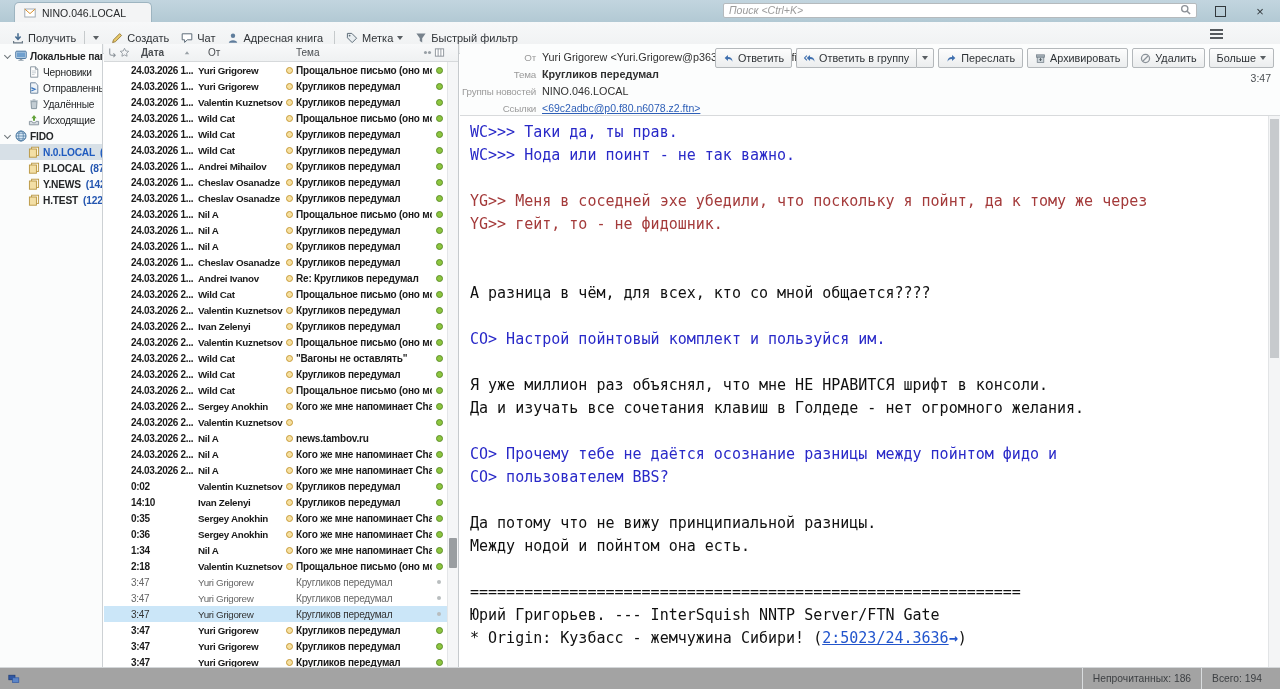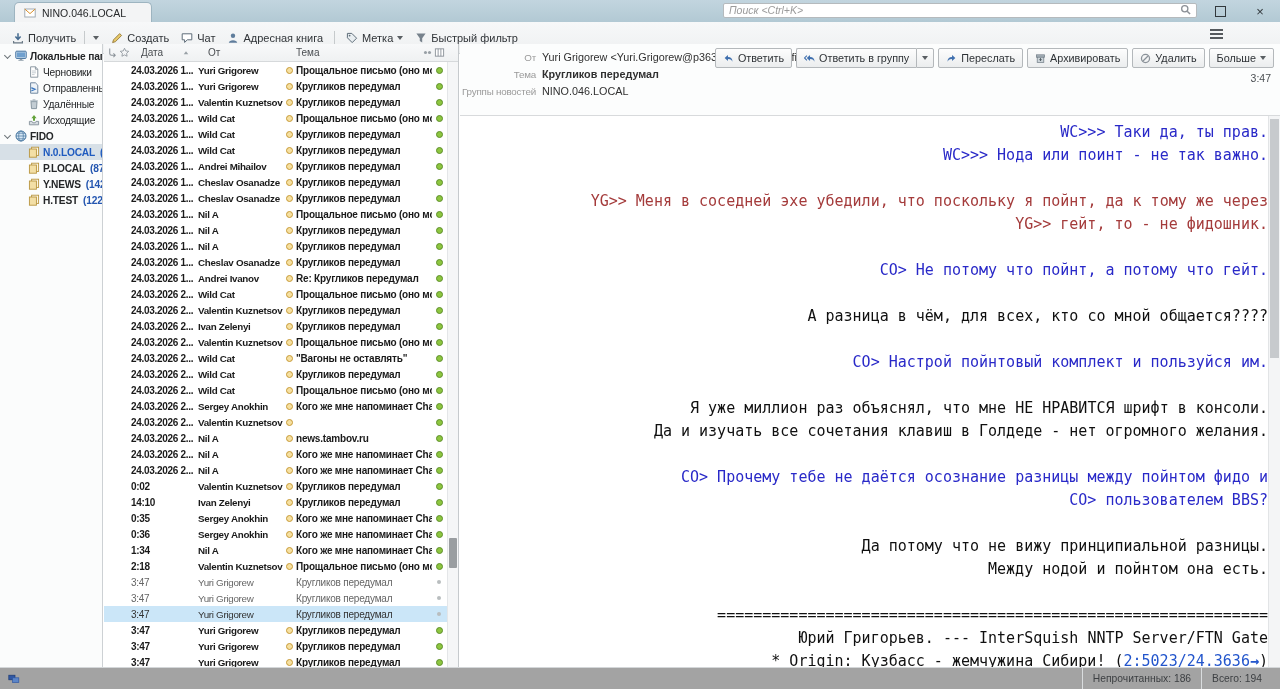--- a/index.html
+++ b/index.html
@@ -40,21 +40,21 @@
         border-right:1.4px solid #6d7579;border-bottom:1.4px solid #6d7579;transform:rotate(45deg);}
   .f-label{font-size:10.2px;letter-spacing:-0.2px;color:#242628;}
   .f-item.bold .f-label{font-weight:700;}
   .f-count{font-size:10.2px;font-weight:700;color:#2456b0;margin-left:2px;letter-spacing:-0.2px;}
   .f-item.sel .f-label,.f-item.sel .f-count{color:#1f5bbf;}
   
   .threadpane{position:absolute;left:104px;top:44px;width:355px;bottom:19px;background:#fff;border-right:1px solid #c6cacd;box-sizing:border-box;}
   .t-header{height:18px;background:linear-gradient(#f8f9fa,#eff1f2);border-bottom:1px solid #d6d9db;
             display:flex;align-items:center;padding:0 12px 0 3px;box-sizing:border-box;color:#4a4e52;font-size:10px;}
   .th-ico{width:11px;height:11px;margin-right:1px;flex:none;}
-  .th-date{width:67px;margin-left:10px;display:flex;align-items:center;gap:19px;flex:none;}
+  .th-date{width:67px;margin-left:10px;display:flex;align-items:center;gap:19px;flex:none;font-weight:bold;}
   .th-from{width:88px;flex:none;}
   .th-subj{flex:1;}
   .t-rows{position:absolute;top:18px;left:0;right:0;bottom:0;overflow:hidden;}
   .t-row{display:flex;align-items:center;height:16px;padding:0 12px 0 27px;box-sizing:border-box;font-size:10px;}
   .t-row.unread{font-weight:700;color:#1a1a1a;}
   .t-row.read{color:#666;}
   .t-row.selected{color:#333;background:#cbe6f8;}
   .t-date{width:67px;flex:none;white-space:nowrap;overflow:hidden;letter-spacing:-0.3px;}
   .t-from{width:88px;flex:none;white-space:nowrap;overflow:hidden;font-size:9.8px;letter-spacing:-0.3px;}
   .t-dotwrap{width:10px;flex:none;display:flex;align-items:center;}
@@ -75,21 +75,21 @@
   .m-hvalue.bold{font-weight:700;}
   .m-link{color:#2e5fb7;text-decoration:underline;font-size:10.5px;}
   .m-actions{position:absolute;top:4px;right:6px;display:flex;gap:4px;}
   .m-btn{height:20px;display:flex;align-items:center;gap:4px;padding:0 7px;border:1px solid #b4b8bb;border-radius:2px;
          background:linear-gradient(#fdfdfd,#ebedee);color:#2e3236;font-size:10.8px;white-space:nowrap;box-sizing:border-box;}
   .m-btn.seg-left{border-radius:2px 0 0 2px;border-right:none;}
   .m-btn.seg-right{border-radius:0 2px 2px 0;padding:0 5px;}
   .m-time{position:absolute;top:28px;right:9px;color:#4a4e52;font-size:10.5px;}
   .m-body{position:absolute;left:0;top:72px;right:12px;bottom:0;overflow:hidden;
           font-family:"DejaVu Sans Mono",monospace;font-size:15px;line-height:23px;padding:5px 0 0 10px;}
-  .b-line{white-space:pre;text-align:right;}
+  .b-line{white-space:pre;}
   .b-line.p{color:#101010;}
   .b-line.q1{color:#2929c8;}
   .b-line.q2{color:#a43b3b;}
   .b-link{color:#2255cc;text-decoration:underline;}
   .b-arrow{color:#2255cc;font-weight:bold;}
   .m-scrollbar{position:absolute;right:0;top:72px;bottom:0;width:12px;background:#f4f5f6;border-left:1px solid #e2e4e6;box-sizing:border-box;}
   .m-thumb{position:absolute;left:1px;right:1px;top:3px;height:239px;background:#c7cacd;}
   
   .statusbar{position:absolute;left:0;right:0;bottom:0;height:22px;background:#a3a3a3;border-top:1px solid #d4d7d9;
              display:flex;align-items:center;box-sizing:border-box;font-size:10.3px;color:#3c3f42;padding:0 8px;}
@@ -830,20 +830,26 @@
             </svg>
         </span>
       </div>
       <div class="m-hrow" style="top:22px;">
         <span class="m-hlabel">Тема</span>
         <span class="m-hvalue bold">Кругликов передумал</span>
       </div>
       <div class="m-hrow" style="top:39px;">
         <span class="m-hlabel">Группы новостей</span>
         <span class="m-hvalue">NINO.046.LOCAL</span>
+      </div>
+      <div class="m-hrow" style="top:56px;">
+        <span class="m-hlabel">Ссылки</span>
+        <span class="m-hvalue">
+            <span class="m-link">&lt;69c2adbc@p0.f80.n6078.z2.ftn&gt;</span>
+          </span>
       </div>
       <div class="m-actions">
         <div class="m-btn">
           <svg class="icon11">
               <use href="#sym-reply"></use>
             </svg>
           <span>Ответить</span>
         </div>
         <div style="display:flex;">
           <div class="m-btn seg-left">
@@ -881,21 +887,20 @@
       </div>
       <div class="m-time">3:47</div>
     </div>
     <div class="m-body">
         <div class="b-line q1">WC&gt;&gt;&gt; Таки да, ты прав.</div>
         <div class="b-line q1">WC&gt;&gt;&gt; Нода или поинт - не так важно.</div>
         <div class="b-line p">&nbsp;</div>
         <div class="b-line q2">YG&gt;&gt; Меня в соседней эхе убедили, что поскольку я пойнт, да к тому же через</div>
         <div class="b-line q2">YG&gt;&gt; гейт, то - не фидошник.</div>
         <div class="b-line p">&nbsp;</div>
-        <div class="b-line q1">CO&gt; Не потому что пойнт, а потому что гейт.</div>
         <div class="b-line p">&nbsp;</div>
         <div class="b-line p">А разница в чём, для всех, кто со мной общается????</div>
         <div class="b-line p">&nbsp;</div>
         <div class="b-line q1">CO&gt; Настрой пойнтовый комплект и пользуйся им.</div>
         <div class="b-line p">&nbsp;</div>
         <div class="b-line p">Я уже миллион раз объяснял, что мне НЕ НРАВИТСЯ шрифт в консоли.</div>
         <div class="b-line p">Да и изучать все сочетания клавиш в Голдеде - нет огромного желания.</div>
         <div class="b-line p">&nbsp;</div>
         <div class="b-line q1">CO&gt; Прочему тебе не даётся осознание разницы между пойнтом фидо и</div>
         <div class="b-line q1">CO&gt; пользователем BBS?</div>

